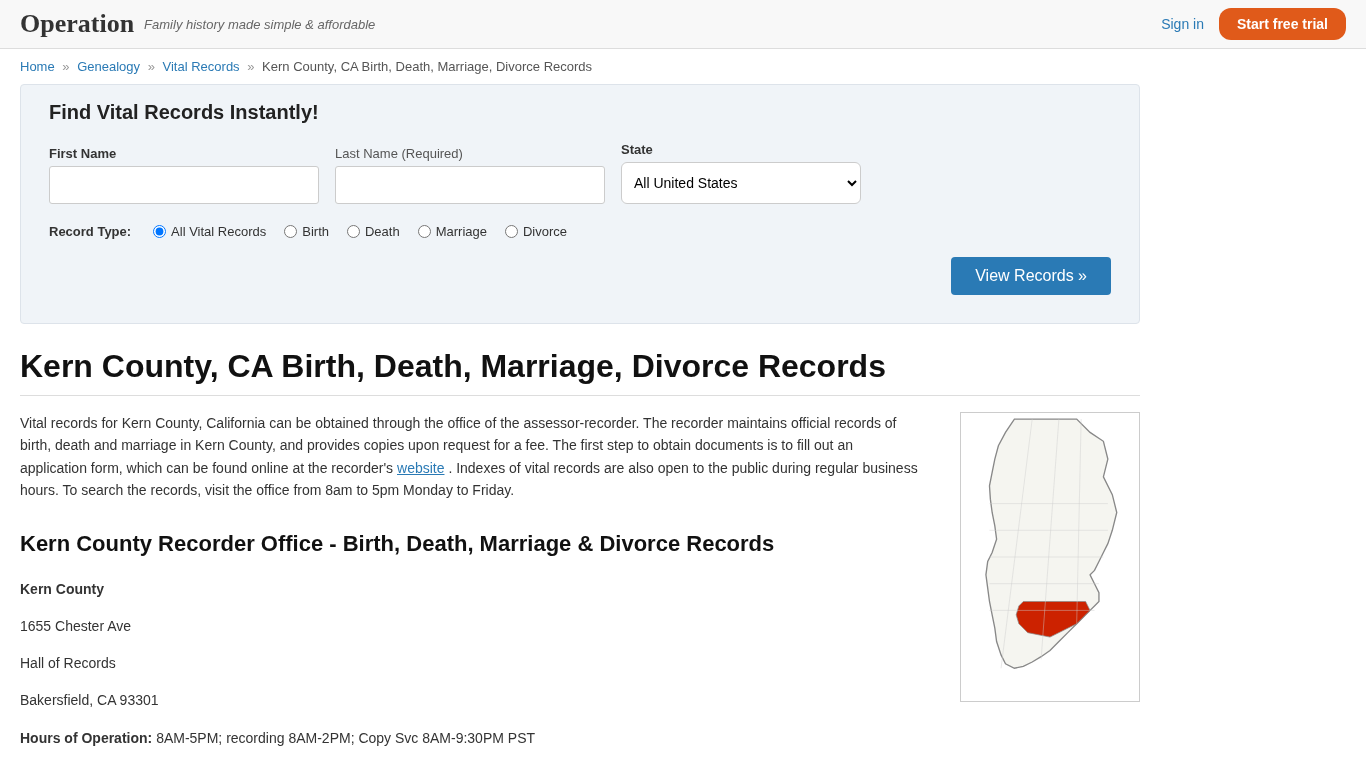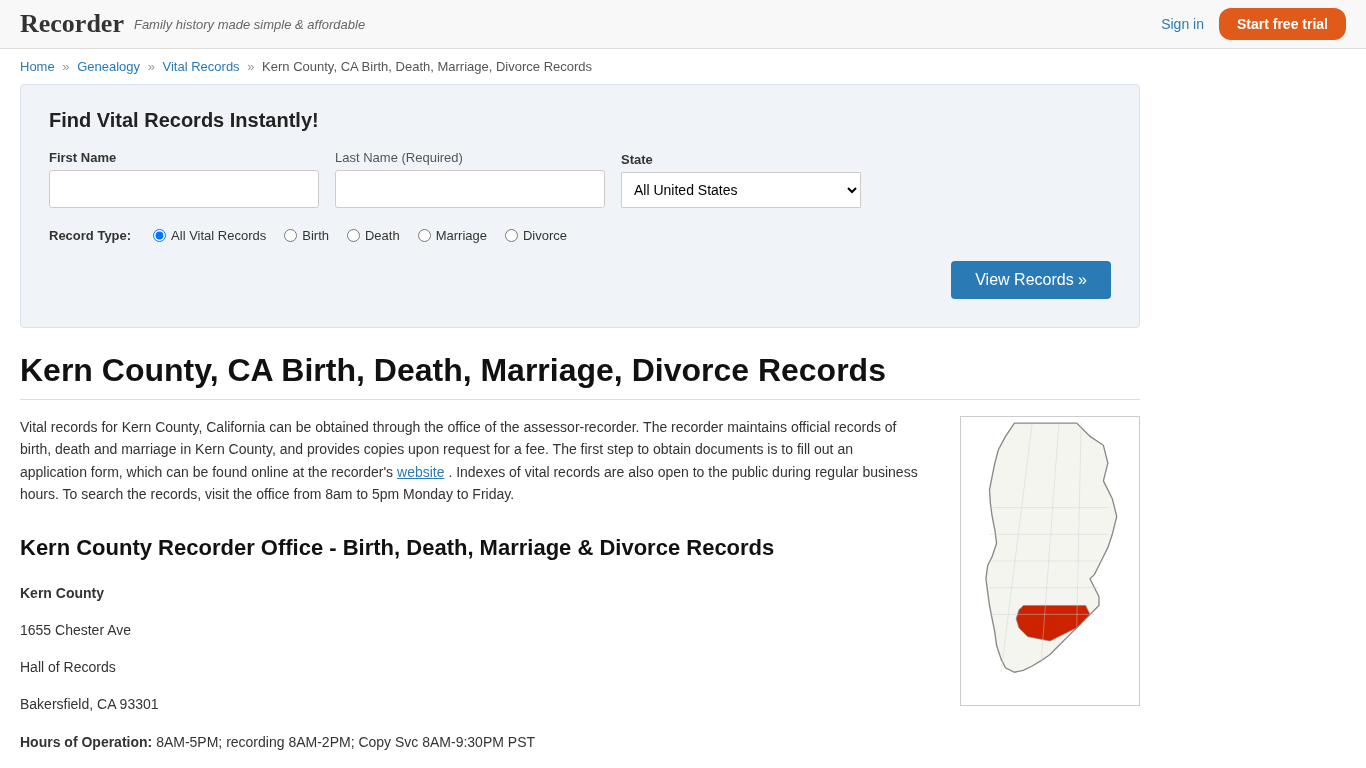--- a/index.html
+++ b/index.html
@@ -62,21 +62,21 @@
     .breadcrumb .sep { margin: 0 4px; color: #999; }
 
     
     .main { padding: 0 20px 20px 20px; max-width: 1160px; }
 
     
     .search-box {
       background: #f0f4f8;
       border: 1px solid #dde3ea;
       border-radius: 4px;
-      padding: 24px 28px 28px 28px;
+      padding: 16px 28px 28px 28px;
       margin-bottom: 24px;
     }
     .search-box h2 {
       font-size: 20px;
       font-weight: bold;
       color: #222;
       margin-bottom: 18px;
     }
     .form-row {
       display: flex;
@@ -102,23 +102,23 @@
       width: 270px;
       height: 38px;
       border: 1px solid #ccc;
       border-radius: 3px;
       padding: 4px 8px;
       font-size: 14px;
       background: #fff;
     }
     .form-group select {
       width: 240px;
-      height: 36px;
+      height: 42px;
       border: 1px solid #ccc;
-      border-radius: 1px;
+      border-radius: 6px;
       padding: 4px 8px;
       font-size: 14px;
       background: #fff;
     }
     .record-type-row {
       display: flex;
       align-items: flex-start;
       gap: 18px;
       margin-top: 20px;
     }
@@ -204,21 +204,21 @@
       color: #333;
     }
     .office-info .bold { font-weight: bold; }
     .office-info a { color: #2a7ab5; }
   </style>
 </head>
 <body>
 
 <div class="header">
   <div class="header-left">
-    <span class="logo-archives">Recorder</span>
+    <span class="logo-archives">Operation</span>
     <span class="logo-tagline">Family history made simple &amp; affordable</span>
   </div>
   <div class="header-right">
     <a href="#" class="sign-in-link">Sign in</a>
     <button class="start-trial-btn">Start free trial</button>
   </div>
 </div>
 
 <div class="breadcrumb">
   <a href="#">Home</a>

